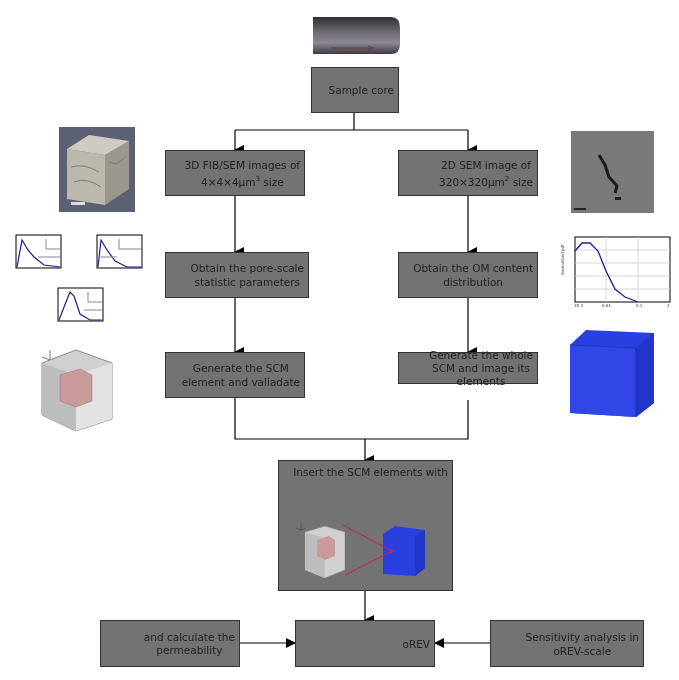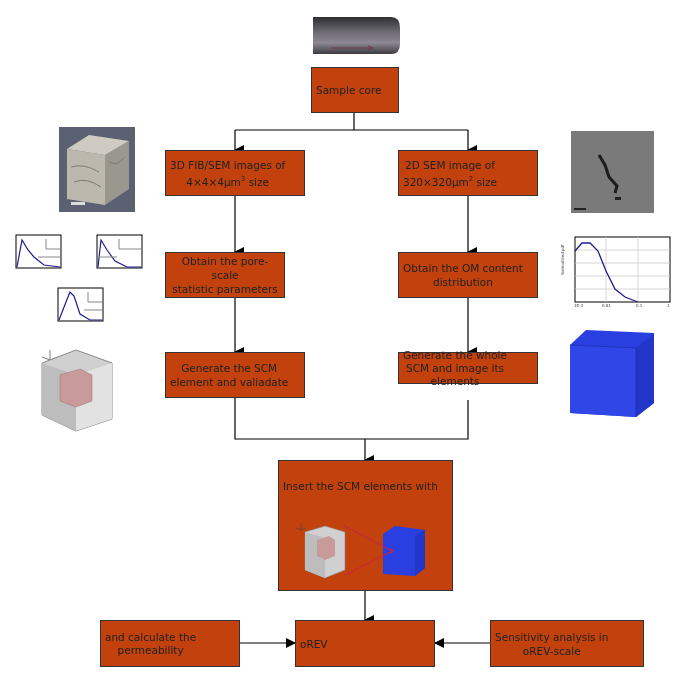--- a/index.html
+++ b/index.html
@@ -1,19 +1,19 @@
 <!DOCTYPE html>
 <html><head>
 <meta charset="utf-8">
 <style>
   html, body { margin:0; padding:0; background:#ffffff; }
   body { width:679px; height:680px; position:relative; overflow:hidden;
          font-family:"DejaVu Sans", sans-serif; }
   .box { position:absolute; box-sizing:border-box; border:1px solid #333;
-         background:#c2410c; display:flex; align-items:center; justify-content:flex-start;
+         background:#737373; display:flex; align-items:center; justify-content:flex-end;
          text-align:center; font-size:10.5px; line-height:14px; color:#222; padding:2px 4px; }
   .box span { display:block; }
   svg.wires { position:absolute; left:0; top:0; }
   .img { position:absolute; }
   sup { font-size:7px; }
 </style>
 </head>
 <body>
 
 <svg class="wires" width="679" height="680">
@@ -119,21 +119,21 @@
       <line x1="78" y1="4" x2="78" y2="69"></line>
   </g>
   <path d="M15,18 L22,10 L30,10 L38,18 L46,38 L55,56 L65,64 L78,69" stroke="#1c1c8c" stroke-width="1.3" fill="none"></path>
   <text x="2" y="40" font-size="4" transform="rotate(-90 4 40)" fill="#333">Normalized pdf</text>
   <text x="14" y="74" font-size="4" fill="#333">1E-3</text>
   <text x="42" y="74" font-size="4" fill="#333">0.01</text>
   <text x="76" y="74" font-size="4" fill="#333">0.1</text>
   <text x="107" y="74" font-size="4" fill="#333">1</text>
 </svg>
 
-<div class="box" style="left:165px;top:252px;width:120px;height:46px">
+<div class="box" style="left:165px;top:252px;width:144px;height:46px">
   <div>
       <span>Obtain the pore-scale</span>
   <span>statistic parameters</span>
     </div>
 </div>
 <div class="box" style="left:398px;top:252px;width:140px;height:46px">
   <div>
       <span>Obtain the OM content</span>
   <span>distribution</span>
     </div>
@@ -166,21 +166,21 @@
     </div>
 </div>
 <div class="box" style="left:398px;top:352px;width:140px;height:32px;line-height:13px">
   <div>
       <span>Generate the whole</span>
   <span>SCM and image its</span>
   <span>elements</span>
     </div>
 </div>
 
-<div class="box" style="left:278px;top:460px;width:175px;height:131px;align-items:flex-start;padding-top:18px">
+<div class="box" style="left:278px;top:460px;width:175px;height:131px;align-items:flex-start;padding-top:4px">
   <div>
       <span>Insert the SCM elements with</span>
     </div>
 </div>
 <svg class="img" style="left:295px;top:520px" width="150" height="65">
   <g>
     <g stroke="#444" stroke-width="0.6">
         <line x1="6" y1="10" x2="6" y2="3"></line>
         <line x1="6" y1="10" x2="1" y2="8"></line>
         <line x1="6" y1="10" x2="11" y2="8"></line>

